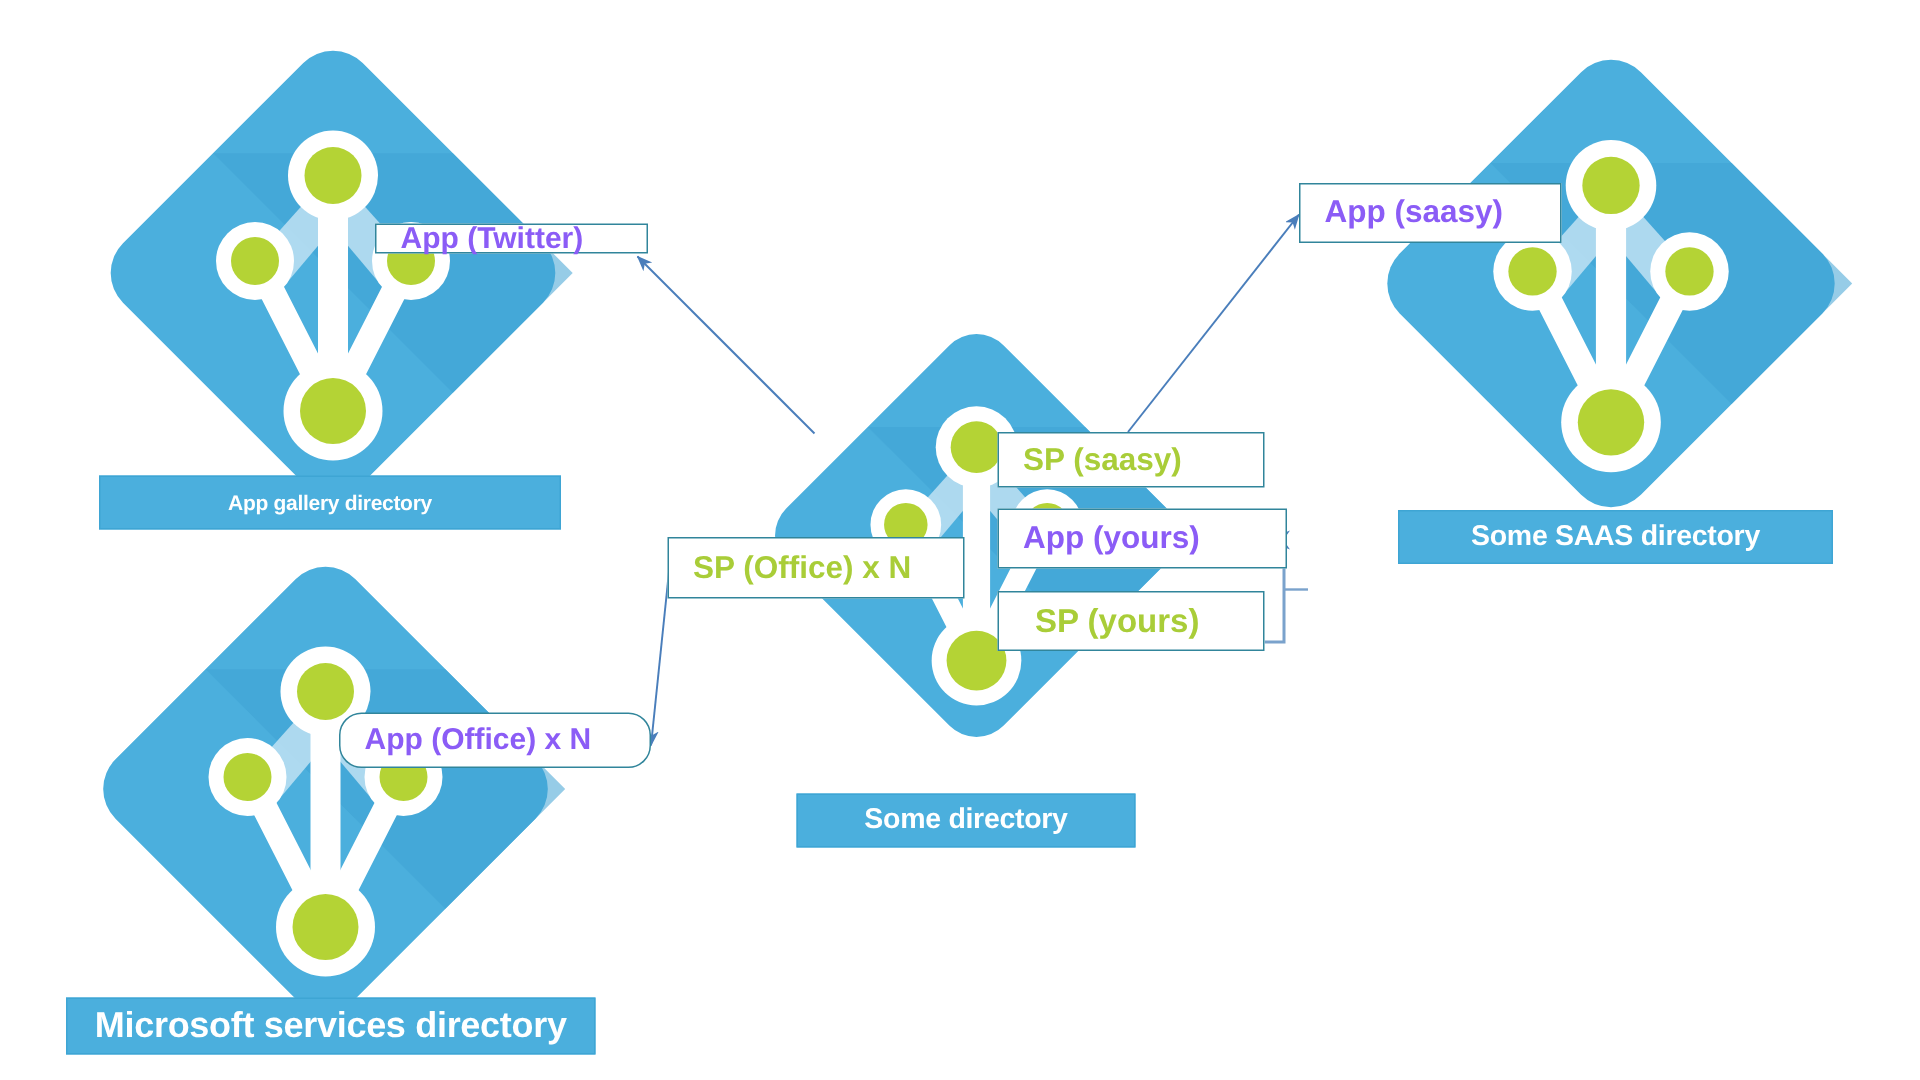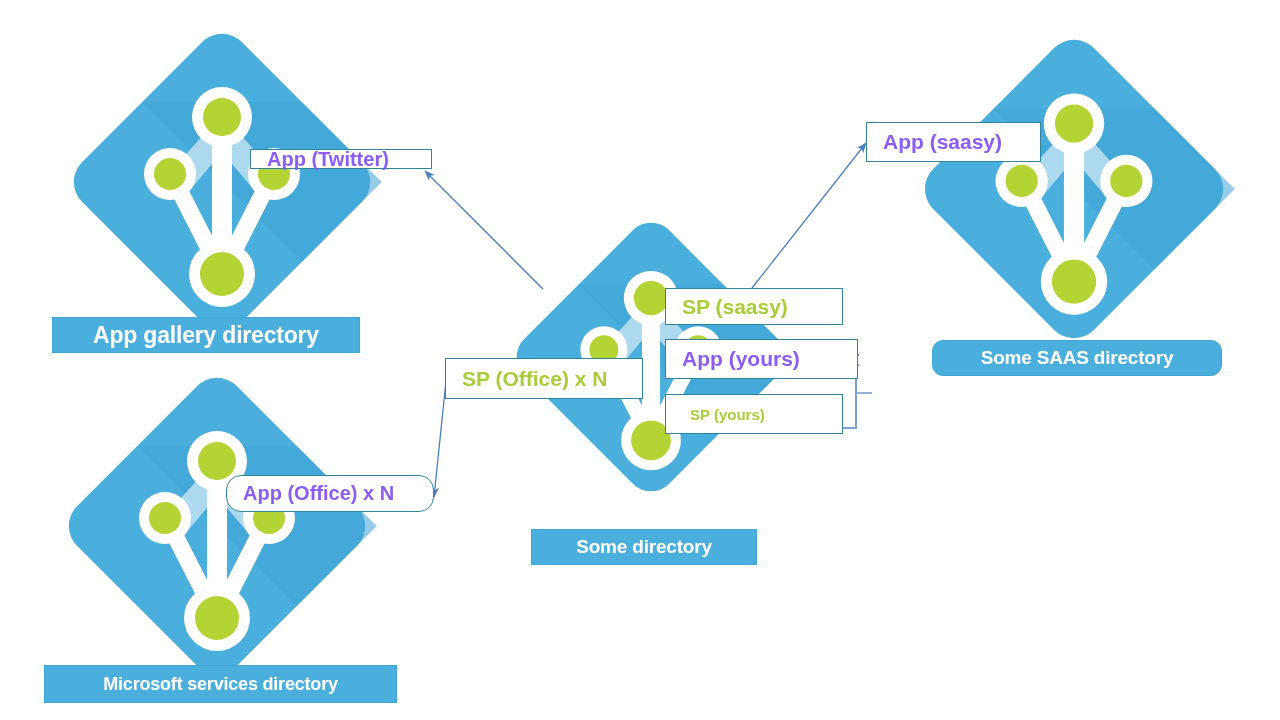--- a/index.html
+++ b/index.html
@@ -105,21 +105,21 @@
       <circle cx="160" cy="95" r="30" fill="#ffffff"></circle>
       <circle cx="160" cy="95" r="19" fill="#b4d335"></circle>
       <circle cx="108" cy="152" r="26" fill="#ffffff"></circle>
       <circle cx="108" cy="152" r="16" fill="#b4d335"></circle>
       <circle cx="212" cy="152" r="26" fill="#ffffff"></circle>
       <circle cx="212" cy="152" r="16" fill="#b4d335"></circle>
       <circle cx="160" cy="252" r="33" fill="#ffffff"></circle>
       <circle cx="160" cy="252" r="22" fill="#b4d335"></circle>
     </svg>
   </div>
-  <div class="caption-bar" style="left:52px; top:317px; width:308px; height:36px; font-size:23px;">App gallery directory</div>
+  <div class="caption-bar" style="left:66px; top:317px; width:308px; height:36px; font-size:14px;">App gallery directory</div>
 
   <div class="aad-icon" style="left:57px; top:366px; width:320px; height:320px;">
     <svg viewBox="0 0 320 320" xmlns="http://www.w3.org/2000/svg">
       <g transform="rotate(45 160 160)">
         <rect x="47" y="47" width="226" height="226" rx="28" ry="28" fill="#4bafdd"></rect>
         <path d="M47,160 L160,47 L273,47 L273,160 Z" fill="#3fa3d3" opacity="0.55"></path>
       </g>
       <polygon points="160,92 108,150 128,168 160,130" fill="#bfe2f3" opacity="0.85"></polygon>
       <polygon points="160,92 212,150 192,168 160,130" fill="#bfe2f3" opacity="0.85"></polygon>
       <path d="M160,100 L160,262" stroke="#ffffff" stroke-width="20" stroke-linecap="round"></path>
@@ -128,21 +128,21 @@
       <circle cx="160" cy="95" r="30" fill="#ffffff"></circle>
       <circle cx="160" cy="95" r="19" fill="#b4d335"></circle>
       <circle cx="108" cy="152" r="26" fill="#ffffff"></circle>
       <circle cx="108" cy="152" r="16" fill="#b4d335"></circle>
       <circle cx="212" cy="152" r="26" fill="#ffffff"></circle>
       <circle cx="212" cy="152" r="16" fill="#b4d335"></circle>
       <circle cx="160" cy="252" r="33" fill="#ffffff"></circle>
       <circle cx="160" cy="252" r="22" fill="#b4d335"></circle>
     </svg>
   </div>
-  <div class="caption-bar" style="left:44px; top:665px; width:353px; height:38px; font-size:18px;">Microsoft services directory</div>
+  <div class="caption-bar" style="left:44px; top:665px; width:353px; height:38px; font-size:24px;">Microsoft services directory</div>
 
   <div class="aad-icon" style="left:506px; top:212px; width:290px; height:290px;">
     <svg viewBox="0 0 320 320" xmlns="http://www.w3.org/2000/svg">
       <g transform="rotate(45 160 160)">
         <rect x="47" y="47" width="226" height="226" rx="28" ry="28" fill="#4bafdd"></rect>
         <path d="M47,160 L160,47 L273,47 L273,160 Z" fill="#3fa3d3" opacity="0.55"></path>
       </g>
       <polygon points="160,92 108,150 128,168 160,130" fill="#bfe2f3" opacity="0.85"></polygon>
       <polygon points="160,92 212,150 192,168 160,130" fill="#bfe2f3" opacity="0.85"></polygon>
       <path d="M160,100 L160,262" stroke="#ffffff" stroke-width="20" stroke-linecap="round"></path>
@@ -174,30 +174,30 @@
       <circle cx="160" cy="95" r="30" fill="#ffffff"></circle>
       <circle cx="160" cy="95" r="19" fill="#b4d335"></circle>
       <circle cx="108" cy="152" r="26" fill="#ffffff"></circle>
       <circle cx="108" cy="152" r="16" fill="#b4d335"></circle>
       <circle cx="212" cy="152" r="26" fill="#ffffff"></circle>
       <circle cx="212" cy="152" r="16" fill="#b4d335"></circle>
       <circle cx="160" cy="252" r="33" fill="#ffffff"></circle>
       <circle cx="160" cy="252" r="22" fill="#b4d335"></circle>
     </svg>
   </div>
-  <div class="caption-bar" style="left:932px; top:340px; width:290px; height:36px; font-size:19px;border-radius:11px;">Some SAAS directory</div>
+  <div class="caption-bar" style="left:932px; top:340px; width:290px; height:36px; font-size:19px;">Some SAAS directory</div>
 
   <div class="label-box app lead-left" style="left:250px; top:149px; width:182px; height:20px; font-size:20px;">App (Twitter)</div>
 
   <div class="label-box app lead-left" style="left:226px; top:475px; width:208px; height:37px; font-size:20px;border-radius:15px;">App (Office) x N</div>
 
   <div class="label-box app lead-left" style="left:866px; top:122px; width:175px; height:40px; font-size:21px;">App (saasy)</div>
 
 
   <div class="label-box sp lead-left" style="left:665px; top:288px; width:178px; height:37px; font-size:21px;">SP (saasy)</div>
 
   <div class="label-box sp lead-left" style="left:445px; top:358px; width:198px; height:41px; font-size:21px;">SP (Office) x N</div>
 
   <div class="label-box app lead-left" style="left:665px; top:339px; width:193px; height:40px; font-size:21px;">App (yours)</div>
 
-  <div class="label-box sp lead-left" style="left:665px; top:394px; width:178px; height:40px; font-size:15px;padding-left:24px;">SP (yours)</div>
+  <div class="label-box sp lead-left" style="left:665px; top:394px; width:178px; height:40px; font-size:22px;padding-left:24px;">SP (yours)</div>
 
 </div>
 
 </body></html>

